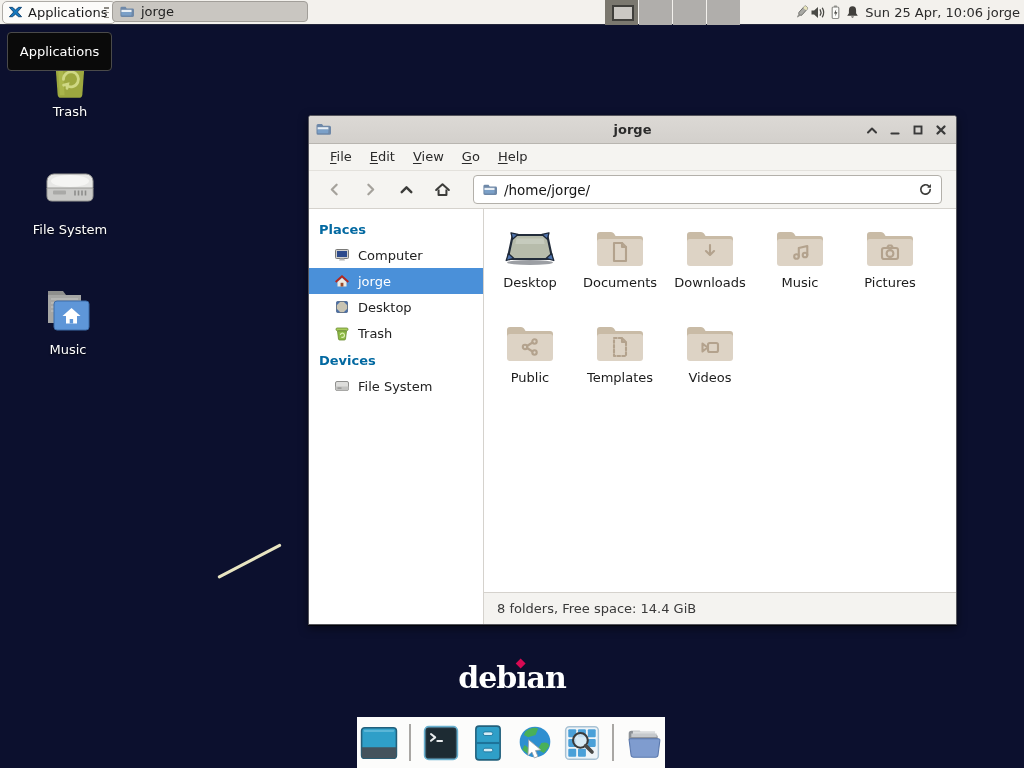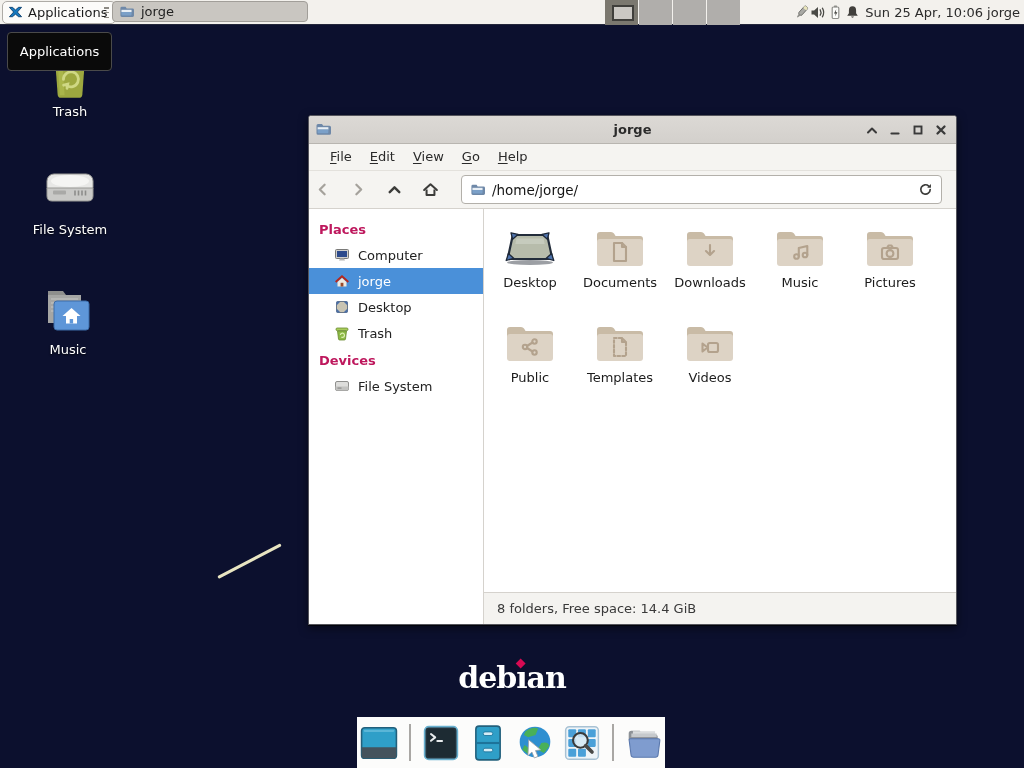--- a/index.html
+++ b/index.html
@@ -75,31 +75,31 @@
     position:relative;flex:0 0 auto;border-radius:2px 2px 0 0;}
   .titlebar .win-icon{position:absolute;left:6px;top:5px;width:16px;height:16px;}
   .titlebar .title{position:absolute;left:0;right:0;top:0;height:27px;line-height:27px;
     text-align:center;font-weight:bold;color:#2a2a2a;}
   .win-controls{position:absolute;right:8px;top:0;height:27px;display:flex;align-items:center;gap:9px;}
   .win-controls .wbtn{width:14px;height:14px;}
   .menubar{height:26px;background:#f5f4f1;display:flex;align-items:center;padding-left:12px;flex:0 0 auto;}
   .menu-item{padding:0 9px;line-height:26px;color:#2a2a2a;}
   .menu-item u{text-decoration:underline;text-underline-offset:2px;}
   .toolbar{height:39px;background:#f5f4f1;border-top:1px solid #e3e1dc;border-bottom:1px solid #d5d2cd;
-    display:flex;align-items:center;padding-left:2px;flex:0 0 auto;box-sizing:border-box;}
+    display:flex;align-items:center;padding-left:14px;flex:0 0 auto;box-sizing:border-box;}
   .nav-btn{width:22px;height:22px;margin-right:14px;display:flex;align-items:center;justify-content:center;}
   .nav-btn .icon{width:17px;height:17px;}
   .pathbar{flex:1;height:29px;margin:0 14px 0 6px;background:#fff;border:1px solid #b3b0aa;border-radius:4px;
     display:flex;align-items:center;padding:0 8px;box-sizing:border-box;}
   .pathbar .icon{width:15px;height:15px;flex:0 0 auto;}
   .path-text{margin-left:7px;font-size:13.5px;color:#141414;flex:1;}
   .reload-btn{width:16px;height:16px;flex:0 0 auto;}
   .content{flex:1;display:flex;min-height:0;}
   .sidebar{width:175px;background:#fff;border-right:1px solid #d5d2cd;box-sizing:border-box;padding-top:6px;flex:0 0 auto;}
-  .side-header{font-weight:bold;color:#be185d;padding:7px 0 5px 10px;}
+  .side-header{font-weight:bold;color:#0369a1;padding:7px 0 5px 10px;}
   .side-item{height:26px;display:flex;align-items:center;gap:8px;padding-left:25px;color:#222;}
   .side-item .icon{width:16px;height:16px;flex:0 0 auto;}
   .side-item.selected{background:#4a90d9;color:#fff;}
   .mainpane{flex:1;display:flex;flex-direction:column;min-width:0;}
   .files{flex:1;background:#fff;display:grid;grid-template-columns:repeat(5,90px);grid-auto-rows:95px;
     padding:17px 0 0 1px;align-content:start;justify-items:center;}
   .file-cell{display:flex;flex-direction:column;align-items:center;width:90px;}
   .file-cell .icon{width:54px;height:44px;}
   .file-label{margin-top:5px;font-size:13px;color:#1c1c1c;white-space:nowrap;}
   .statusbar{height:32px;background:#f4f3f0;border-top:1px solid #d5d2cd;display:flex;align-items:center;

